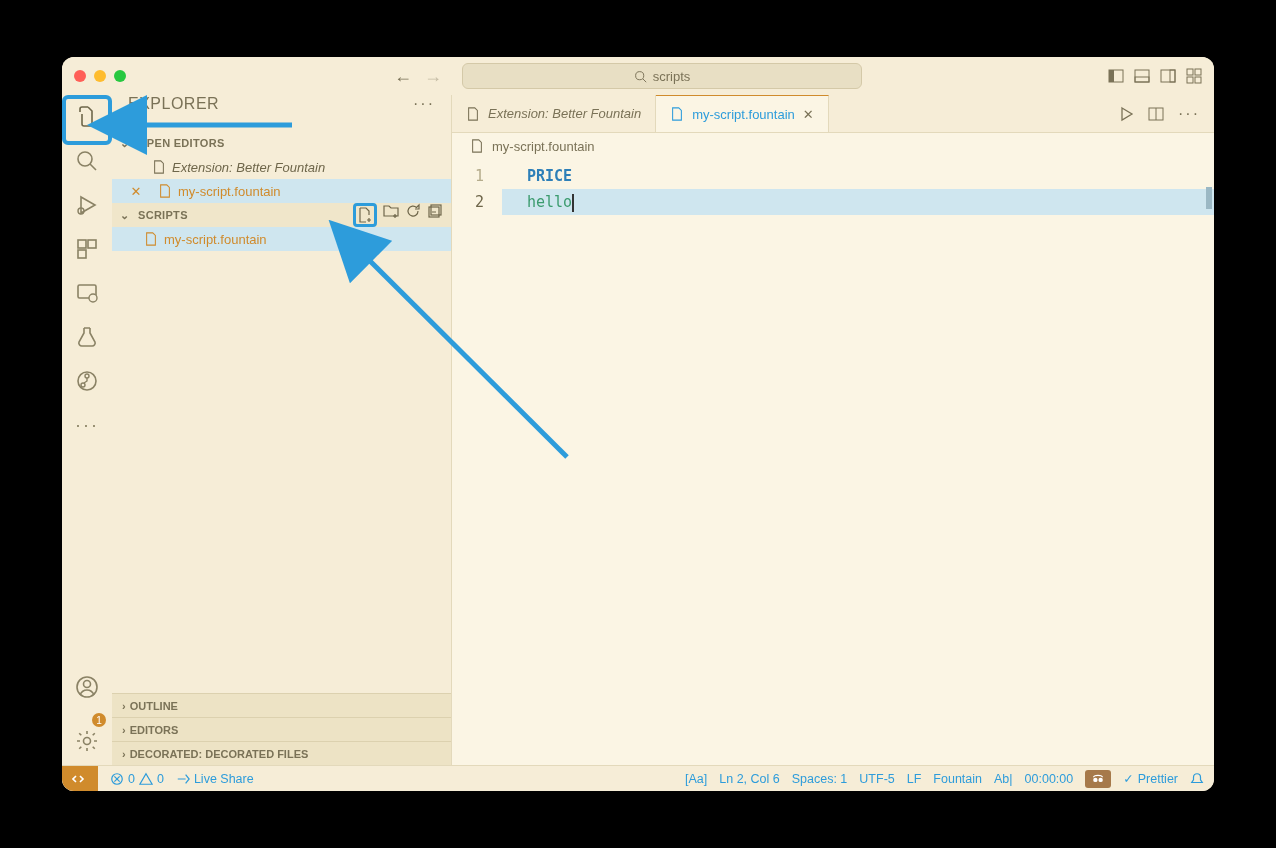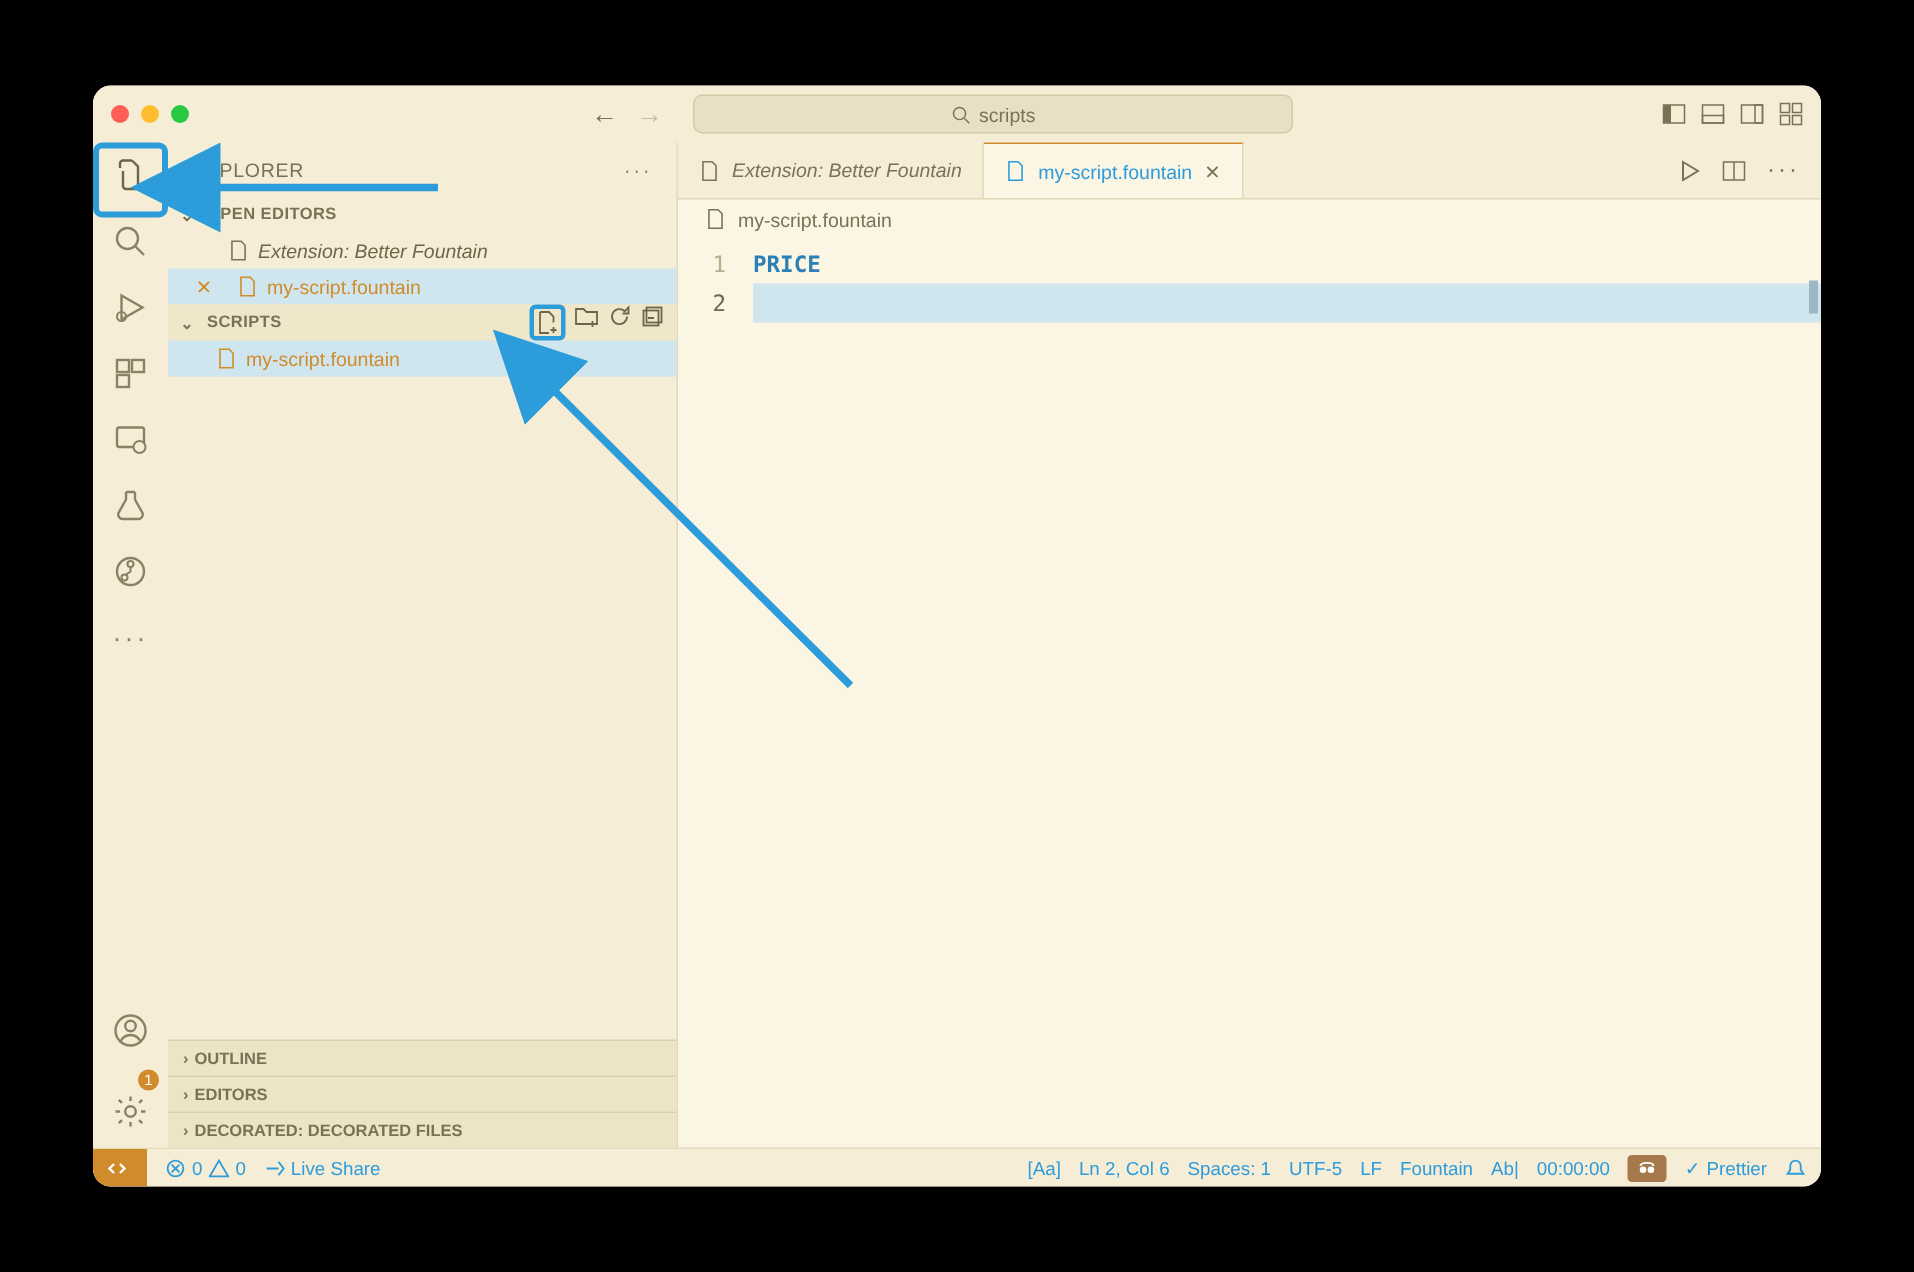--- a/index.html
+++ b/index.html
@@ -84,23 +84,22 @@
   background: #f6edd7;
   display: flex;
   flex-direction: column;
   color: #6e664a;
   font-size: 13px;
   border-right: 1px solid #e3d9bb;
 }
 .sidebar-header {
   height: 36px;
   display: flex;
-  align-items: center;
   padding: 0 16px;
-  font-size: 13px;
+  font-size: 16px;
   letter-spacing: 0.5px;
   color: #7a7257;
   justify-content: space-between;
 }
 .section-header {
   height: 24px;
   display: flex;
   align-items: center;
   padding: 0 8px;
   font-size: 11px;
@@ -187,21 +186,21 @@
 }
 .code-area { flex: 1; display: flex; font-family: Menlo, Consolas, monospace; font-size: 15px; position: relative; }
 .gutter { width: 50px; text-align: right; padding-right: 18px; color: #b5ac8c; line-height: 26px; padding-top: 4px; }
 .code-lines { flex: 1; line-height: 26px; padding-top: 4px; position: relative; }
 .line-highlight {
   position: absolute;
   left: 0; right: 0;
   height: 26px;
   background: #cfe6ef;
 }
-.code-text { position: relative; }
+.code-text { position: relative; margin-left: 25px; }
 .tk-price { color: #2d7fb8; font-weight: 600; }
 .tk-hello { color: #3b9b6e; background: #cfe6ef; }
 .cursor-mark {
   position: absolute;
   width: 6px;
   height: 22px;
   background: #9bb8c4;
   right: 2px;
   top: 28px;
 }
@@ -495,20 +494,23 @@
       <div class="code-area">
         <div class="gutter">
           <div>1</div>
           <div style="color:#6e664a">2</div>
         </div>
         <div class="code-lines">
           <div class="line-highlight" style="top:30px"></div>
           <div class="code-text">
             <span class="tk-price">PRICE</span>
           </div>
+          <div class="code-text">
+            <span class="tk-hello">hello</span><span style="border-left:2px solid #333;display:inline-block;height:18px;vertical-align:middle"></span>
+          </div>
         </div>
         <div class="cursor-mark"></div>
       </div>
     </div>
   </div>
 
   <div class="statusbar">
     <div class="status-remote">
       <svg width="16" height="16" viewBox="0 0 16 16">
           <path d="M4 5l-3 3 3 3M8 11l3-3-3-3" fill="none" stroke="#fff" stroke-width="1.6"></path>

